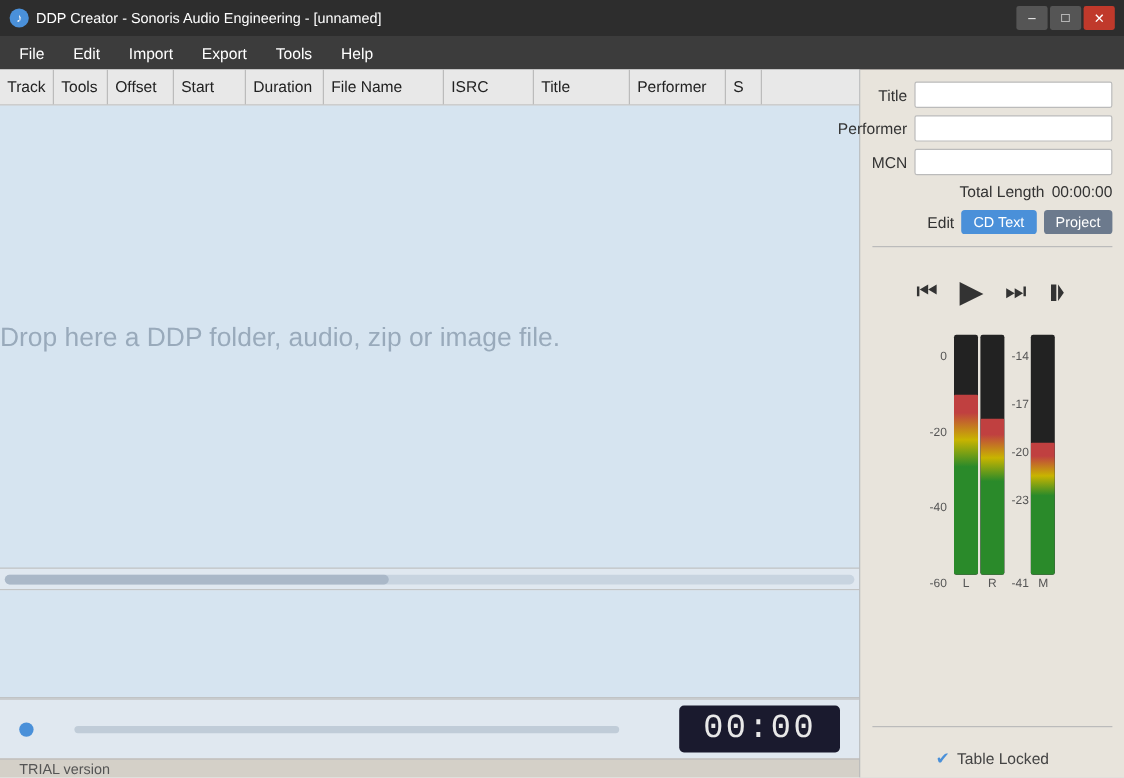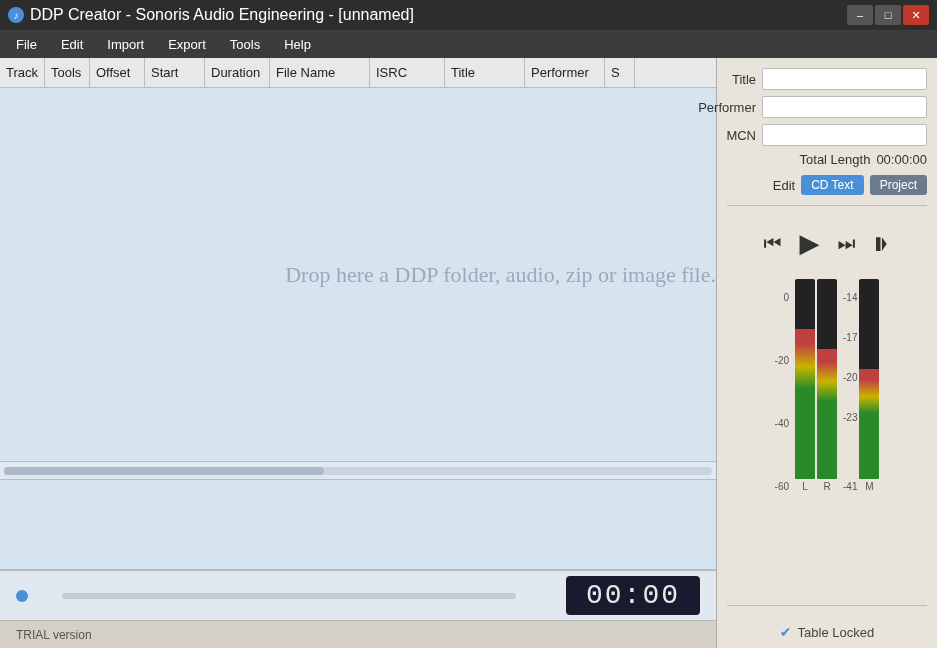--- a/index.html
+++ b/index.html
@@ -33,21 +33,21 @@
       height: 16px;
       background: #4a90d9;
       border-radius: 50%;
       display: flex;
       align-items: center;
       justify-content: center;
       font-size: 10px;
       color: white;
     }
     .title-bar-title {
-      font-size: 16px;
+      font-size: 12px;
     }
     .title-bar-controls {
       display: flex;
       gap: 2px;
     }
     .tb-btn {
       width: 26px;
       height: 20px;
       background: #555;
       border: none;
@@ -111,25 +111,24 @@
       white-space: nowrap;
       overflow: hidden;
     }
 
     
     .drop-area {
       flex: 1;
       background: #d6e4f0;
       display: flex;
       align-items: center;
-      justify-content: flex-end;
+      justify-content: flex-start;
       color: #9ab;
       font-size: 22px;
       border-bottom: 1px solid #bbb;
-      font-family: Liberation Serif, serif;
     }
 
     
     .scroll-bar-container {
       height: 18px;
       background: #e0e8f0;
       border-bottom: 1px solid #bbb;
       display: flex;
       align-items: center;
       padding: 0 4px;
@@ -188,21 +187,21 @@
       font-family: 'Courier New', monospace;
       padding: 4px 20px;
       border-radius: 4px;
       letter-spacing: 2px;
       margin-left: 16px;
     }
 
     
     .trial-bar {
       background: #d4d0c8;
-      height: 28px;
+      height: 16px;
       display: flex;
       align-items: center;
       padding: 0 16px;
       font-size: 12px;
       color: #555;
       border-top: 1px solid #bbb;
     }
 
     
     .right-panel {

